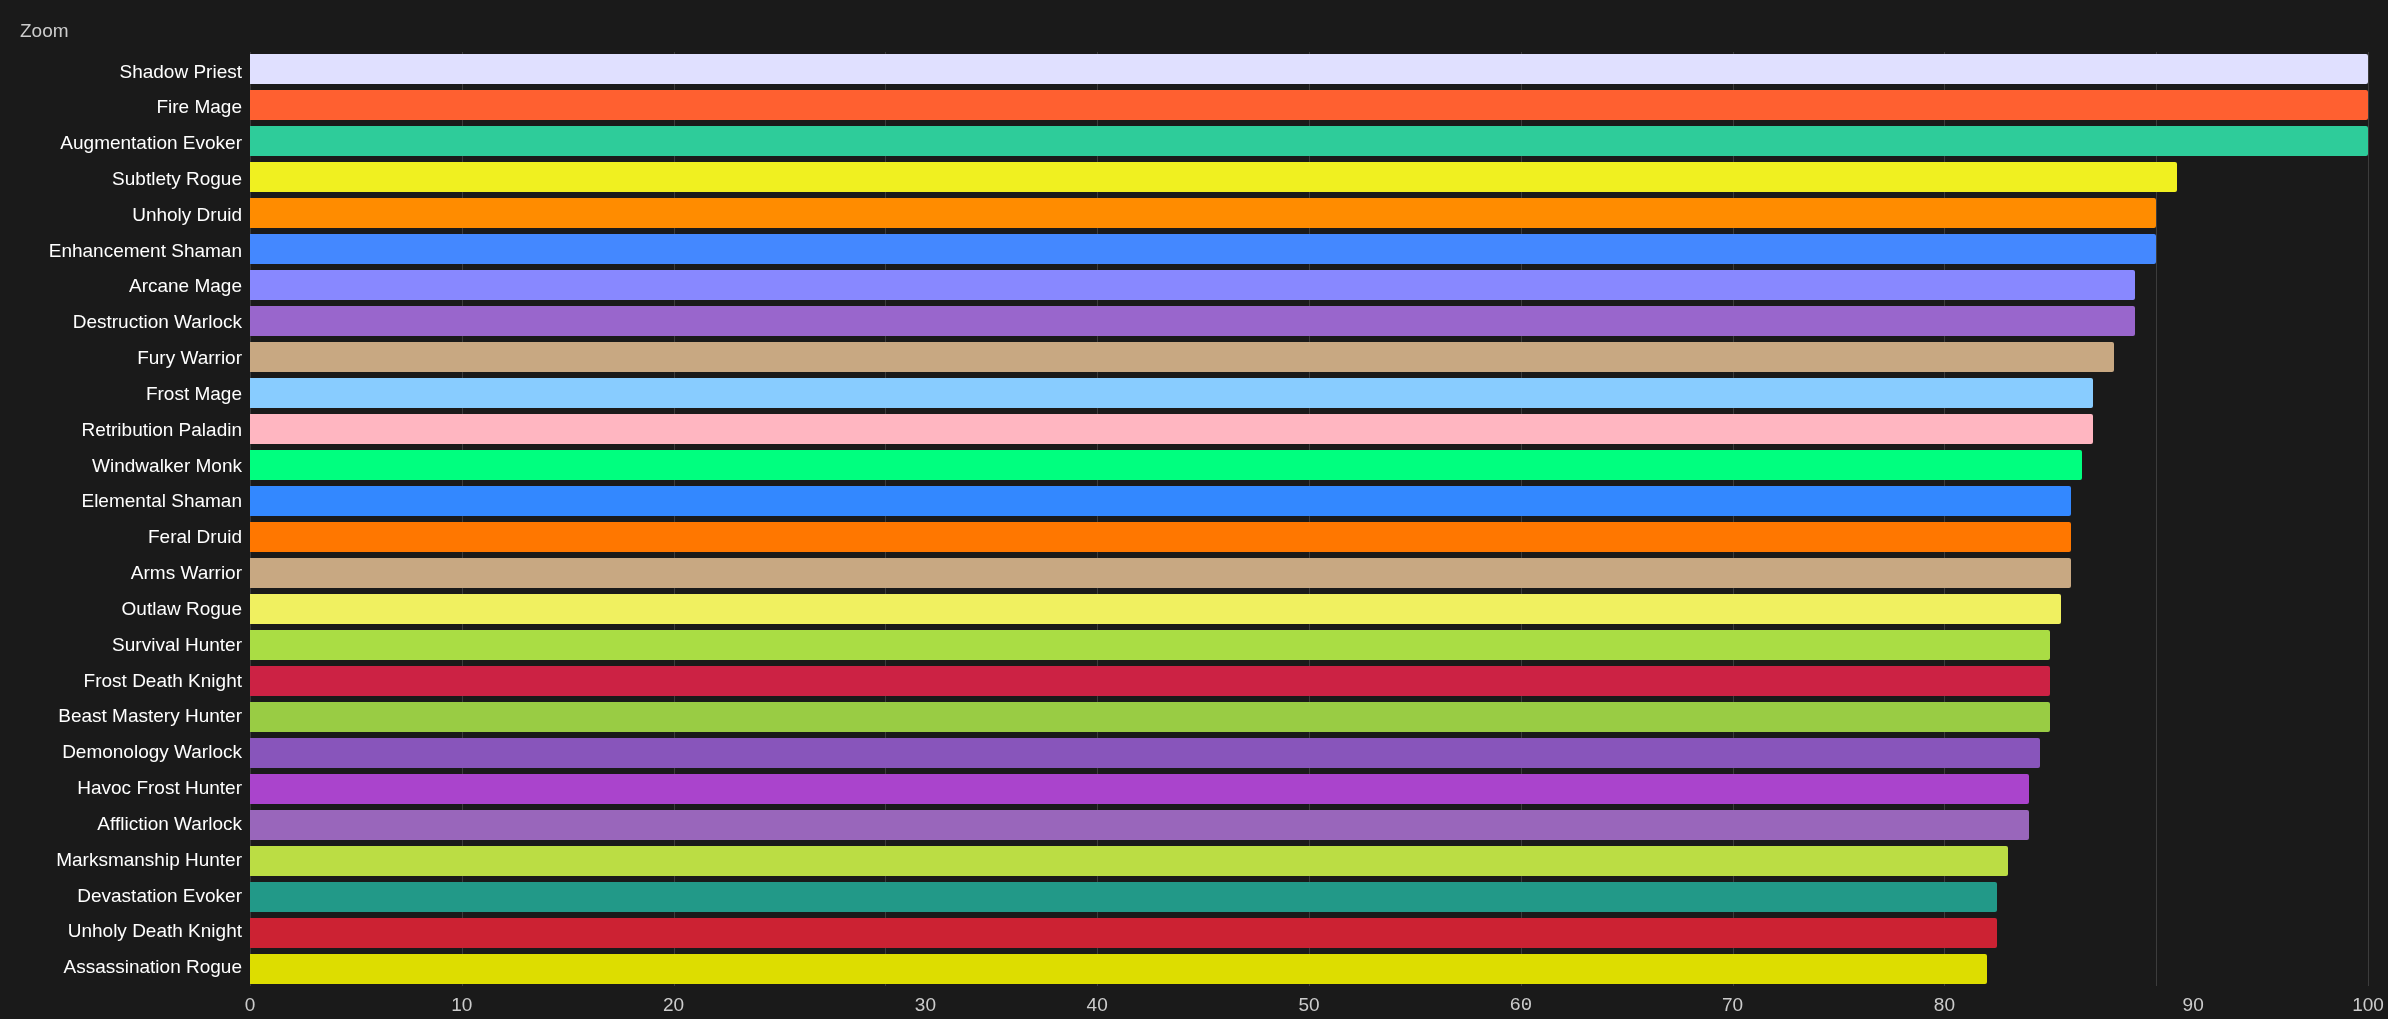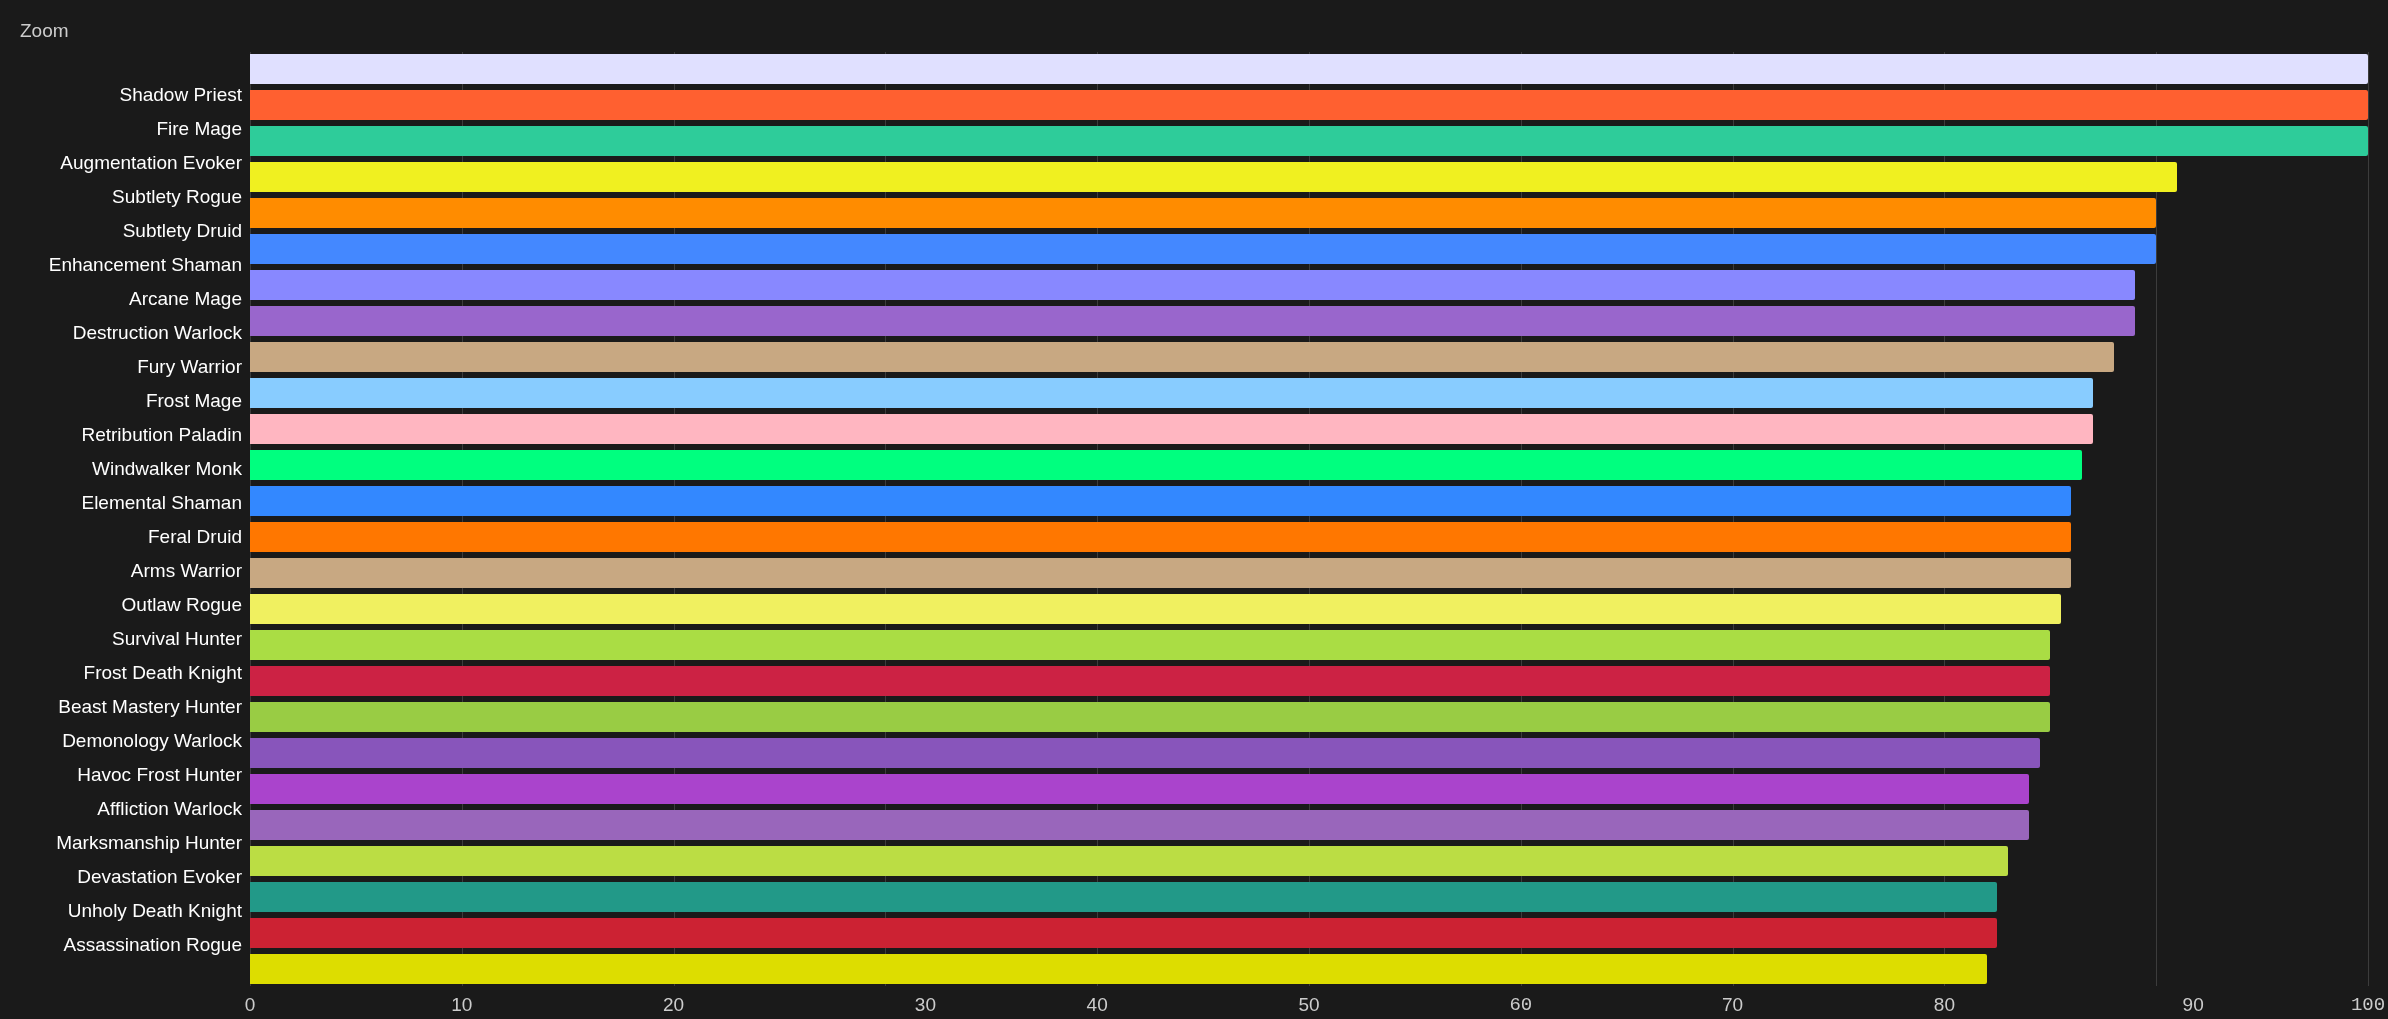--- a/index.html
+++ b/index.html
@@ -25,21 +25,21 @@
       position: relative;
     }
     .chart-area {
       display: flex;
       flex-direction: row;
       flex: 1;
     }
     .y-labels {
       display: flex;
       flex-direction: column;
-      justify-content: center;
+      justify-content: space-between;
       min-width: 230px;
       padding-right: 8px;
       padding-top: 2px;
       padding-bottom: 2px;
     }
     .y-label {
       color: #fff;
       font-size: 19px;
       text-align: right;
       line-height: 1;
@@ -109,21 +109,21 @@
 
 <div class="zoom-label">Zoom</div>
 
 <div class="chart-container">
   <div class="chart-area">
     <div class="y-labels" id="y-labels-container">
         <div class="y-label">Shadow Priest</div>
         <div class="y-label">Fire Mage</div>
         <div class="y-label">Augmentation Evoker</div>
         <div class="y-label">Subtlety Rogue</div>
-        <div class="y-label">Subtlety Druid</div>
+        <div class="y-label">Unholy Druid</div>
         <div class="y-label">Enhancement Shaman</div>
         <div class="y-label">Arcane Mage</div>
         <div class="y-label">Destruction Warlock</div>
         <div class="y-label">Fury Warrior</div>
         <div class="y-label">Frost Mage</div>
         <div class="y-label">Retribution Paladin</div>
         <div class="y-label">Windwalker Monk</div>
         <div class="y-label">Elemental Shaman</div>
         <div class="y-label">Feral Druid</div>
         <div class="y-label">Arms Warrior</div>
@@ -240,17 +240,17 @@
         <span class="x-tick" style="left: 0%;">0</span>
         <span class="x-tick" style="left: 10%;">10</span>
         <span class="x-tick" style="left: 20%;">20</span>
         <span class="x-tick" style="left: 30%; margin-left: 40px;">30</span>
         <span class="x-tick" style="left: 40%;">40</span>
         <span class="x-tick" style="left: 50%;">50</span>
         <span class="x-tick" style="left: 60%; font-family: Liberation Mono, monospace;">60</span>
         <span class="x-tick" style="left: 70%;">70</span>
         <span class="x-tick" style="left: 80%;">80</span>
         <span class="x-tick" style="left: 90%; margin-left: 37px;">90</span>
-        <span class="x-tick" style="left: 100%; font-family: Liberation Mono, monospace;">100</span>
+        <span class="x-tick" style="left: 100%;">100</span>
       </div>
   </div>
 
 </div>
 
 </body></html>

